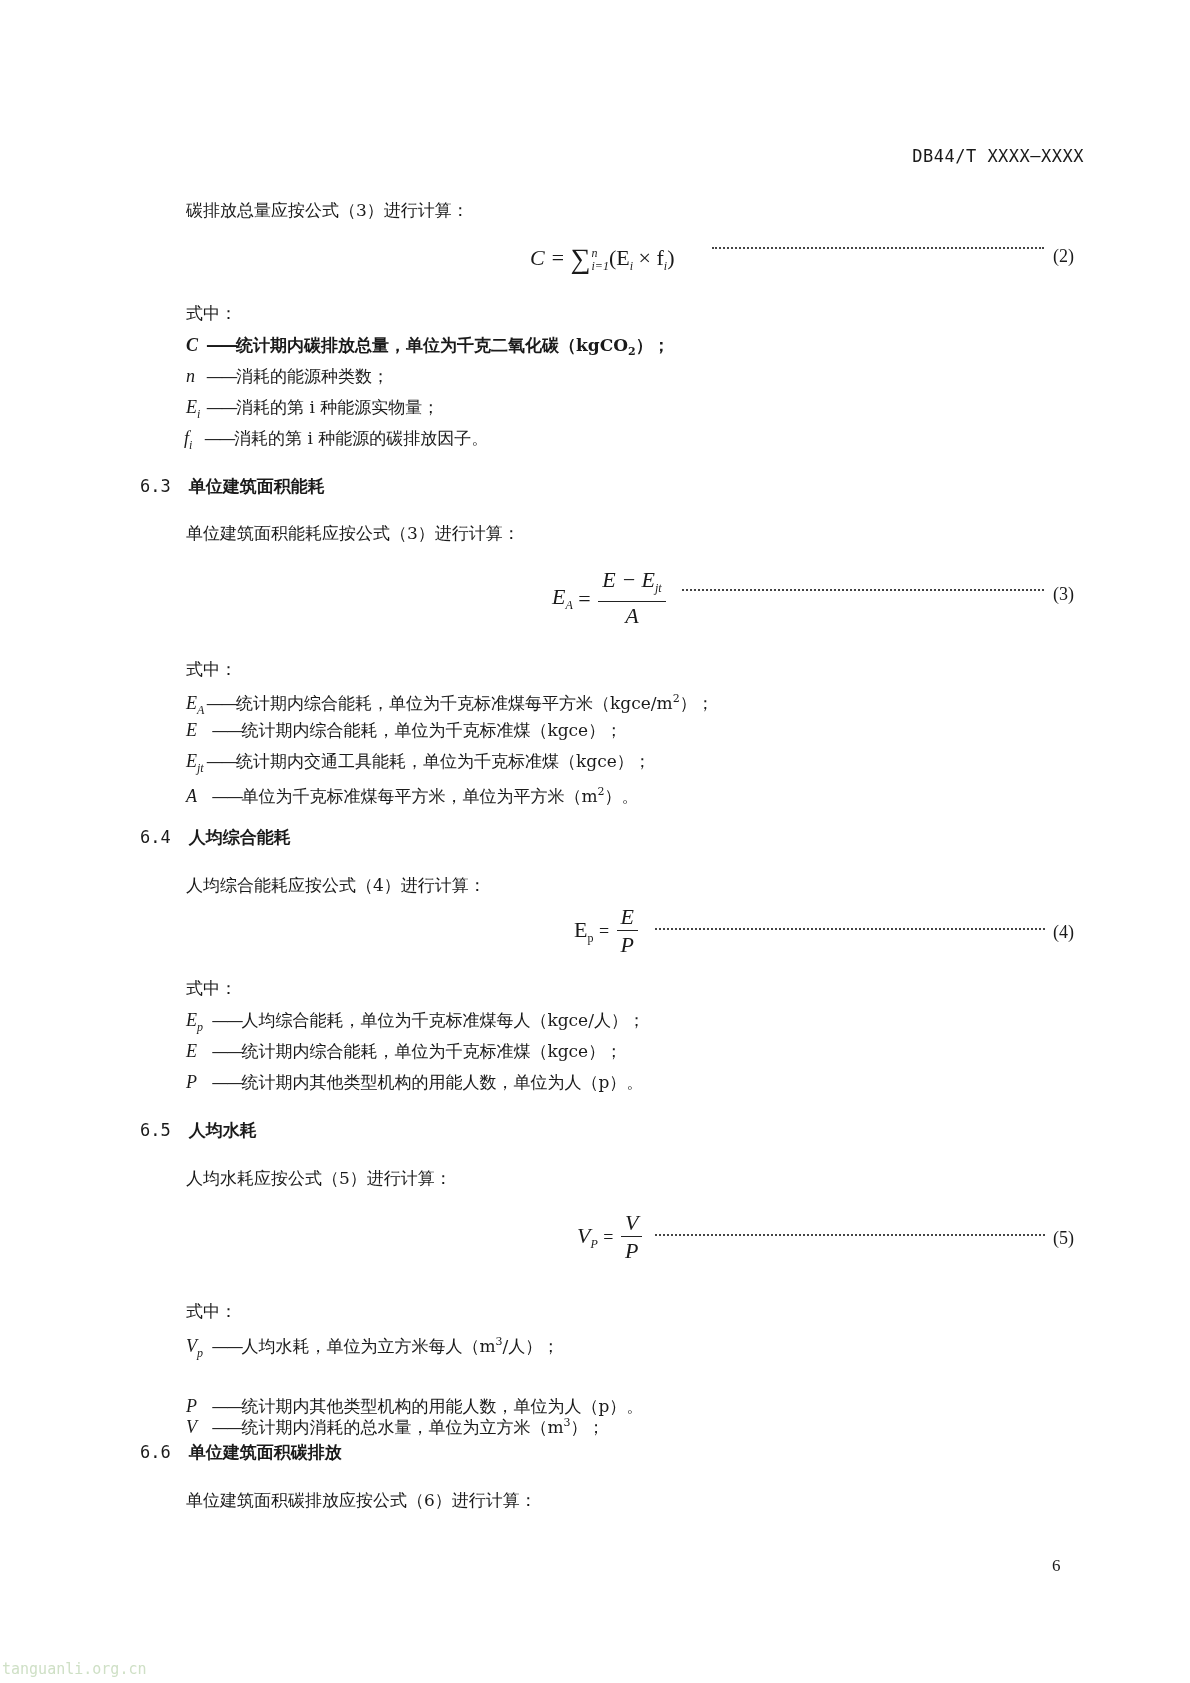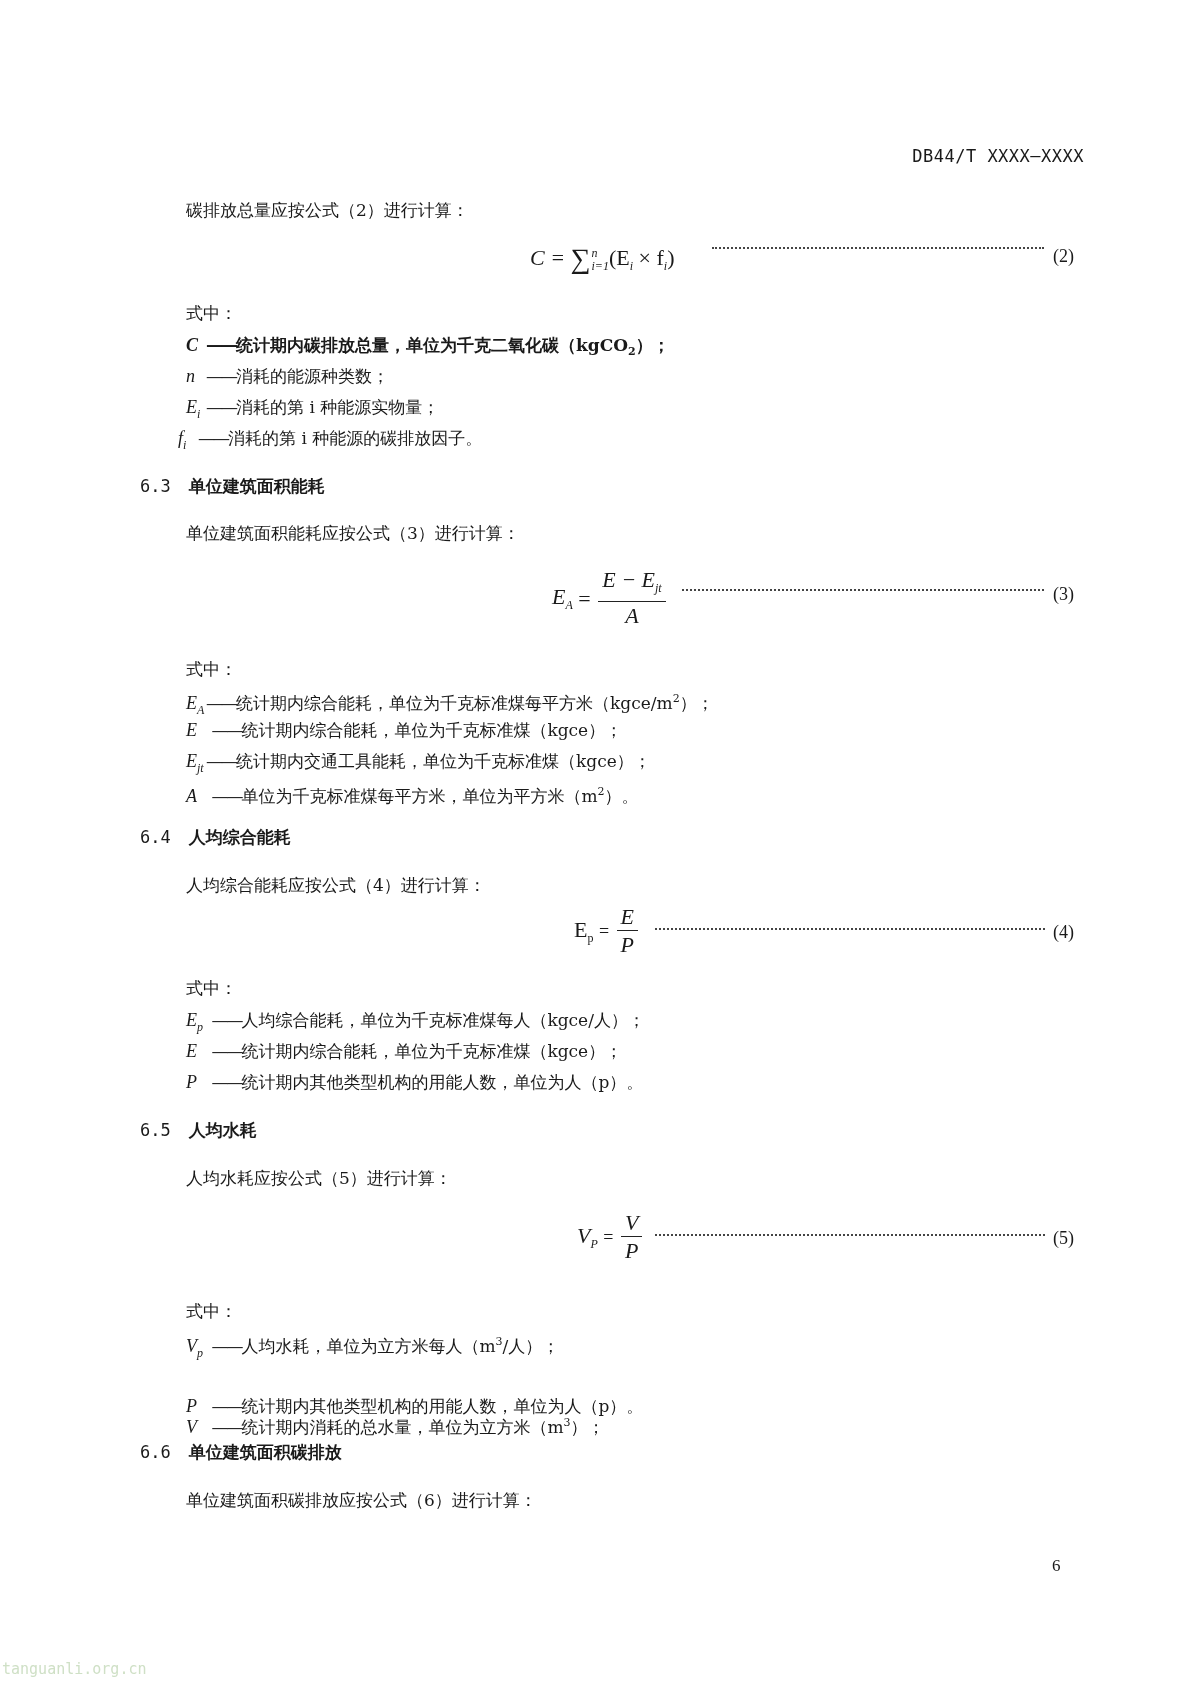--- a/index.html
+++ b/index.html
@@ -25,40 +25,40 @@
   .wm { font-family:"DejaVu Sans Mono","Liberation Mono",monospace; font-size:15px; color:#cfe0c6; }
   .sigma { font-style:normal; font-size:28px; vertical-align:-3px; }
   .lim { display:inline-block; vertical-align:middle; line-height:13px; font-size:12px; margin-left:1px; }
   .lim span { display:block; }
 </style>
 </head>
 <body>
 
 <div class="abs hdr" style="right:106px; top:146px;">DB44/T XXXX—XXXX</div>
 
-<div class="abs body" style="left:186px; top:199px;">碳排放总量应按公式（2）进行计算：</div>
+<div class="abs body" style="left:186px; top:199px;">碳排放总量应按公式（3）进行计算：</div>
 
 <div class="abs math" style="left:530px; top:243px;">
   <span>C</span> = <span class="sigma">∑</span><span class="lim"><span>n</span><span>i=1</span></span><span class="up">(E</span><sub>i</sub><span class="up"> × f</span><sub>i</sub><span class="up">)</span>
 </div>
 <div class="dots" style="left:712px; width:332px; top:247px;"></div>
 <div class="abs eqno" style="left:1053px; top:246px;">(2)</div>
 
 <div class="abs body" style="left:186px; top:302px;">式中：</div>
 
 <div class="abs body" style="left:186px; top:334px;font-weight:bold;">
   <span class="var">C</span><span class="dash">——</span><span>统计期内碳排放总量，单位为千克二氧化碳（kgCO</span><sub style="font-size:11px">2</sub><span>）；</span>
 </div>
 <div class="abs body" style="left:186px; top:365px;">
   <span class="var">n</span><span class="dash">——</span><span>消耗的能源种类数；</span>
 </div>
 <div class="abs body" style="left:186px; top:396px;">
   <span class="var"><span>E</span><sub>i</sub></span><span class="dash">——</span><span>消耗的第 i 种能源实物量；</span>
 </div>
-<div class="abs body" style="left:178px; top:427px;">
+<div class="abs body" style="left:184px; top:427px;">
   <span class="var"><span>f</span><sub>i</sub></span><span class="dash">——</span><span>消耗的第 i 种能源的碳排放因子。</span>
 </div>
 
 <div class="abs sec" style="left:140px; top:475px;">
   <span class="secnum">6.3</span><span>单位建筑面积能耗</span>
 </div>
 <div class="abs body" style="left:186px; top:522px;">单位建筑面积能耗应按公式（3）进行计算：</div>
 
 <div class="abs math" style="left:552px; top:567px;">
   <span style="vertical-align:middle"><span>E</span><sub>A</sub></span> <span class="up" style="vertical-align:middle">=</span>

